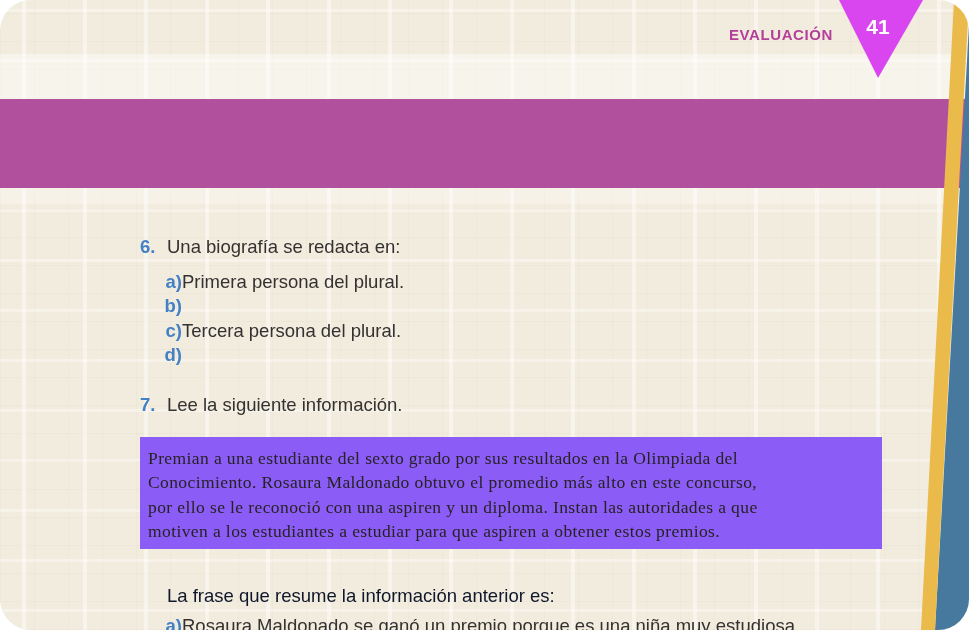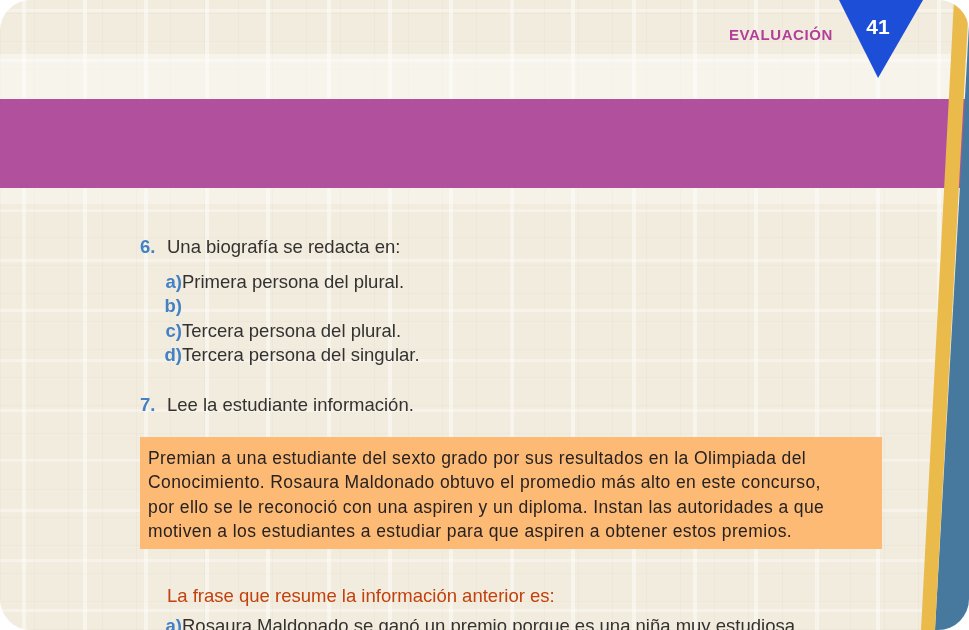--- a/index.html
+++ b/index.html
@@ -54,40 +54,40 @@
   .opt-letter { width: 42px; text-align: right; font-weight: bold; color: #4381c4; flex: 0 0 auto; }
   .opt-text { }
 
   .info-box {
     position: absolute; left: 140px; top: 437px; width: 742px; height: 112px;
     box-sizing: border-box; padding: 9px 8px 0 8px;
     font-size: 17.5px; letter-spacing: 0.4px; line-height: 24.4px;
     color: #262223; white-space: nowrap;
   }
 
-  .followup { position: absolute; left: 167px; top: 585px; font-size: 18.5px; color: #c2410c; white-space: nowrap; }
+  .followup { position: absolute; left: 167px; top: 585px; font-size: 18.5px; color: #0f172a; white-space: nowrap; }
   .cutoff-option { top: 615px; }
 </style>
 </head>
 <body>
 
 <div id="stage" style="background-color: rgb(242, 236, 223);">
 
   <div class="texture"></div>
   <div class="white-glow-top"></div>
 
   <div class="magenta-band" style="background-color: rgb(177, 81, 157);"></div>
   <div class="white-glow-bottom"></div>
 
   <div class="blue-wedge" style="background-color: rgb(71, 121, 159);"></div>
   <div class="yellow-stripe" style="background-color: rgb(234, 186, 75);"></div>
 
   <div class="header-label" style="color: rgb(180, 63, 153);">EVALUACIÓN</div>
 
-  <div class="pennant" style="background-color: #1d4ed8;">
+  <div class="pennant" style="background-color: #d946ef;">
     <div class="num" style="color: rgb(255, 255, 255);">41</div>
   </div>
 
   <div class="q-row" style="left:140px; top:236px;">
     <span class="q-num">6.</span>
     <span class="q-text">Una biografía se redacta en:</span>
   </div>
 
   <div class="opt-row" style="top:271px;">
     <span class="opt-letter">a)</span>
@@ -95,29 +95,28 @@
   </div>
   <div class="opt-row" style="top:295px;">
     <span class="opt-letter">b)</span>
   </div>
   <div class="opt-row" style="top:320px;">
     <span class="opt-letter">c)</span>
     <span class="opt-text">Tercera persona del plural.</span>
   </div>
   <div class="opt-row" style="top:344px;">
     <span class="opt-letter">d)</span>
-    <span class="opt-text">Tercera persona del singular.</span>
   </div>
 
   <div class="q-row" style="left:140px; top:394px;">
     <span class="q-num">7.</span>
-    <span class="q-text">Lee la estudiante información.</span>
+    <span class="q-text">Lee la siguiente información.</span>
   </div>
 
-  <div class="info-box" style="background-color: #fdba74;">
+  <div class="info-box" style="background-color: #8b5cf6; font-family: Liberation Serif, serif;">
     <div>Premian a una estudiante del sexto grado por sus resultados en la Olimpiada del</div>
     <div>Conocimiento. Rosaura Maldonado obtuvo el promedio más alto en este concurso,</div>
     <div>por ello se le reconoció con una aspiren y un diploma. Instan las autoridades a que</div>
     <div>motiven a los estudiantes a estudiar para que aspiren a obtener estos premios.</div>
   </div>
 
   <div class="followup">La frase que resume la información anterior es:</div>
 
   <div class="opt-row cutoff-option">
     <span class="opt-letter">a)</span>

